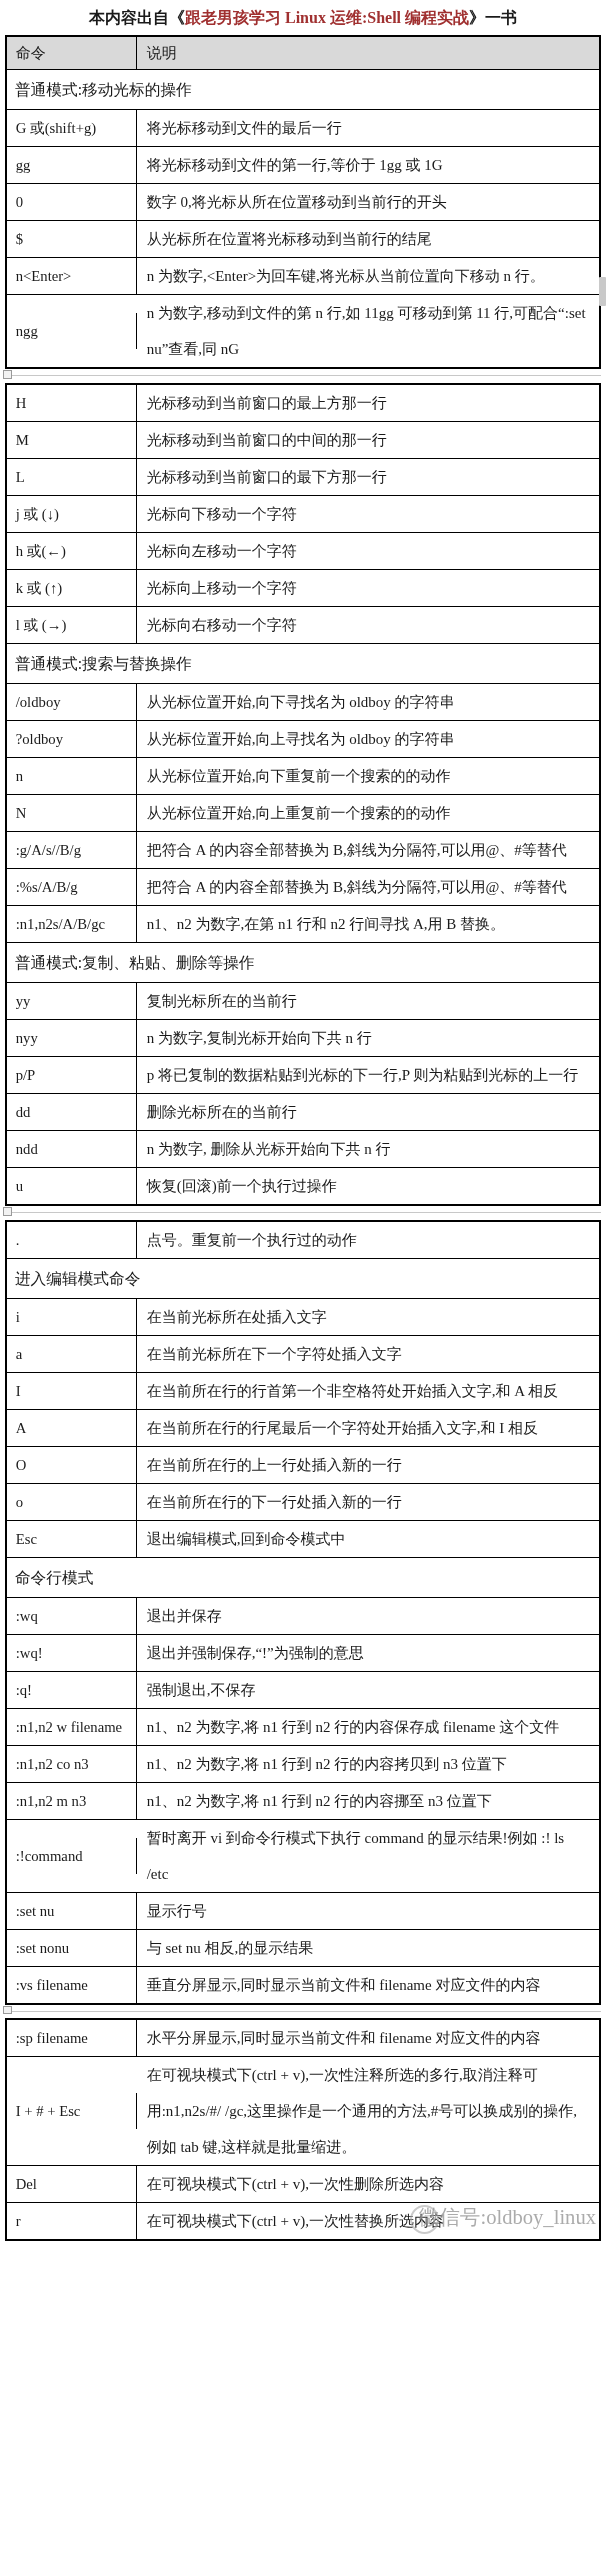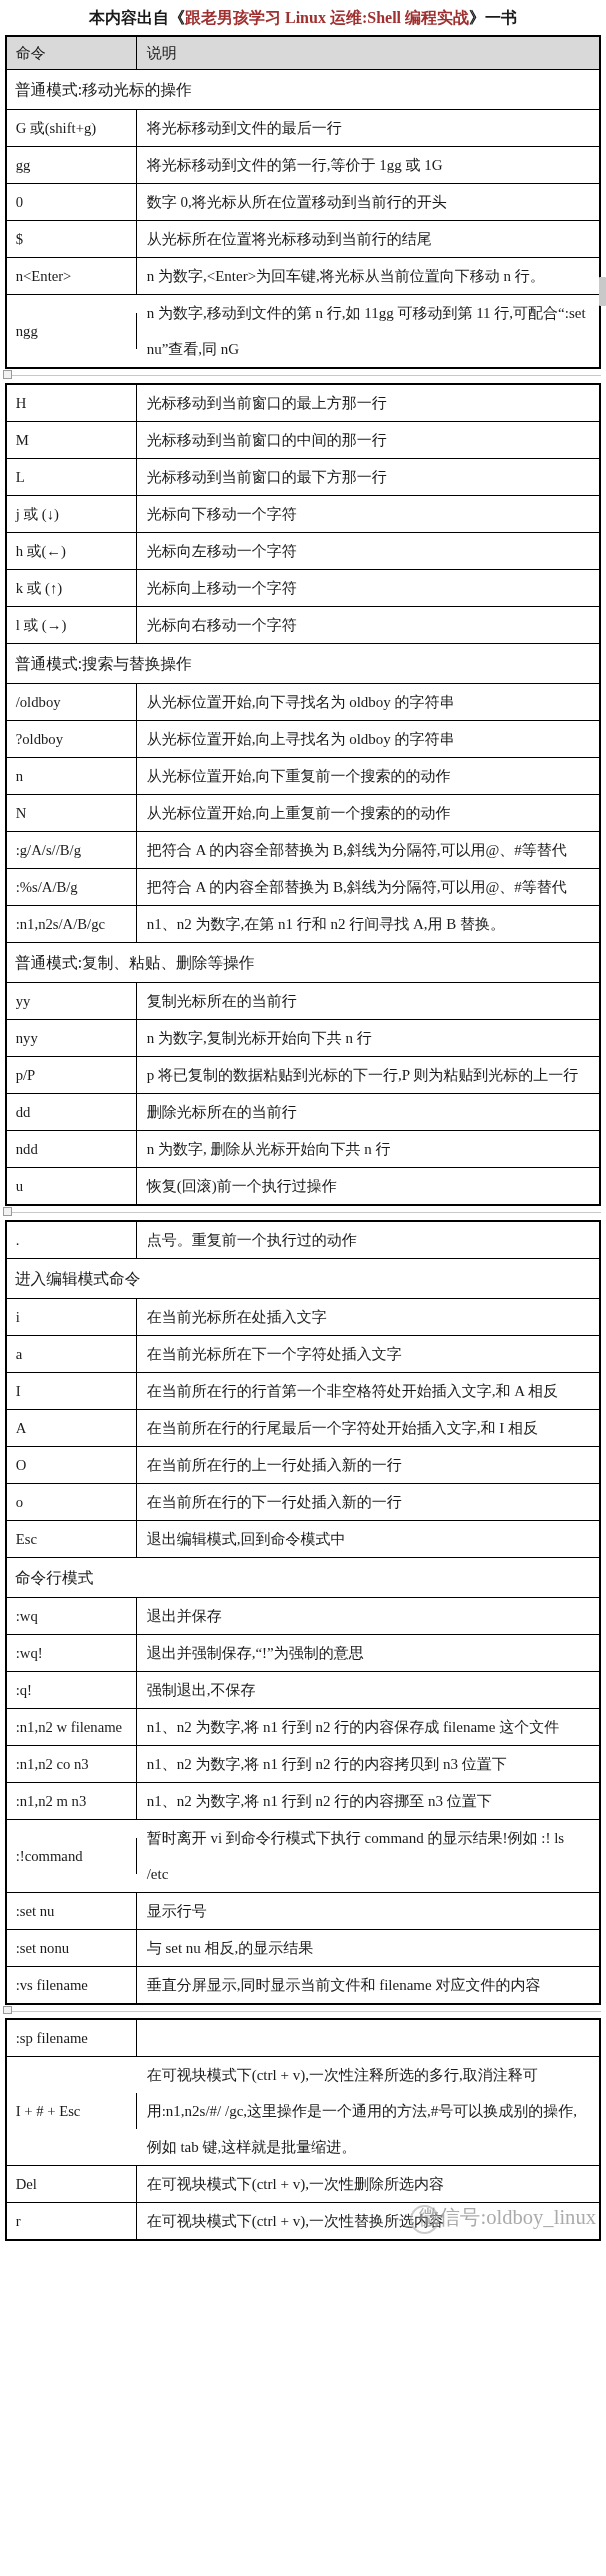--- a/index.html
+++ b/index.html
@@ -334,20 +334,21 @@
     </div>
 
   <div class="tgap">
     <div class="gap-line"></div>
     <div class="gap-handle"></div>
   </div>
 
   <div class="vtable">
       <div class="trow">
         <div class="cell-cmd">:sp filename</div>
+        <div class="cell-desc">水平分屏显示,同时显示当前文件和 filename 对应文件的内容</div>
       </div>
       <div class="trow">
         <div class="cell-cmd">I + # + Esc</div>
         <div class="cell-desc">在可视块模式下(ctrl + v),一次性注释所选的多行,取消注释可用:n1,n2s/#/ /gc,这里操作是一个通用的方法,#号可以换成别的操作,例如 tab 键,这样就是批量缩进。</div>
       </div>
       <div class="trow">
         <div class="cell-cmd">Del</div>
         <div class="cell-desc">在可视块模式下(ctrl + v),一次性删除所选内容</div>
       </div>
       <div class="trow">

